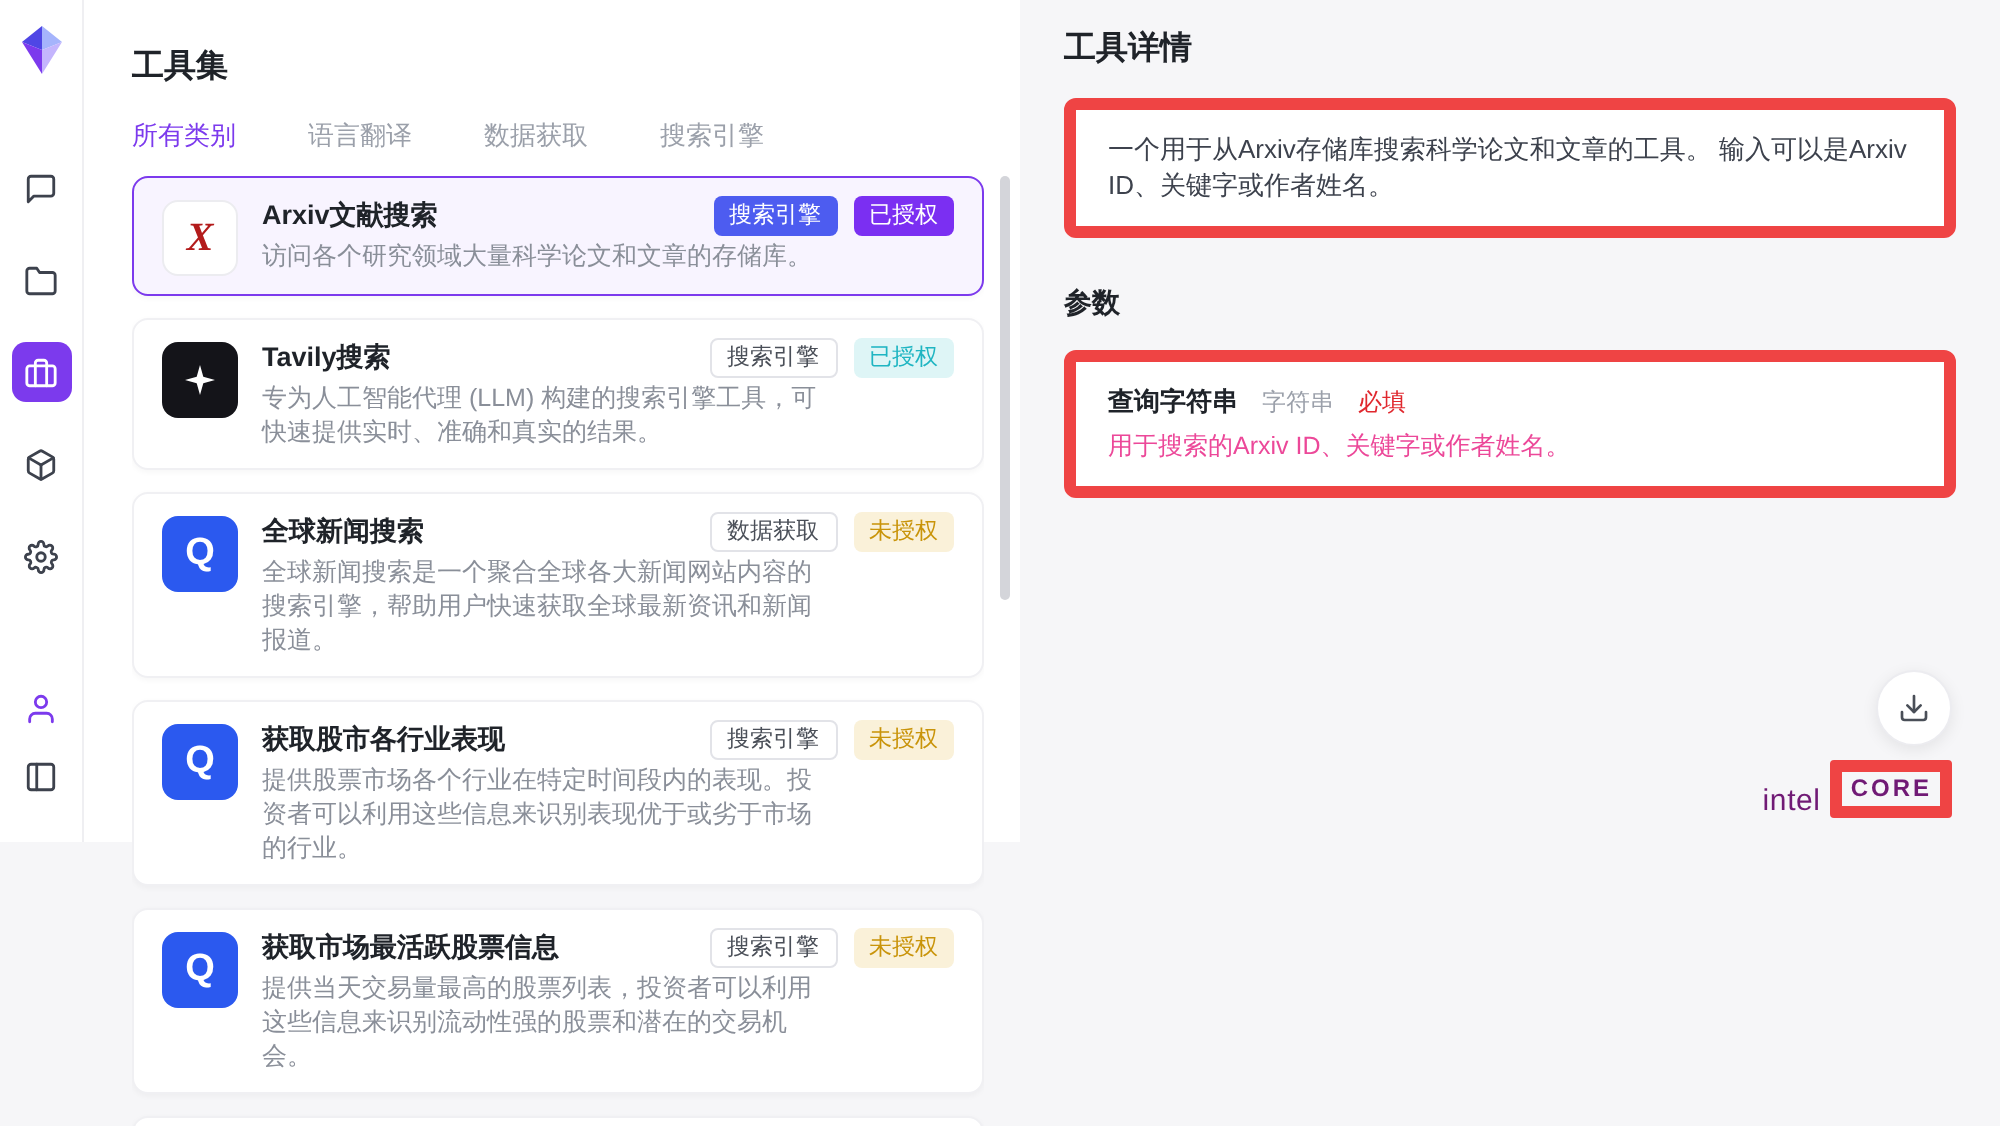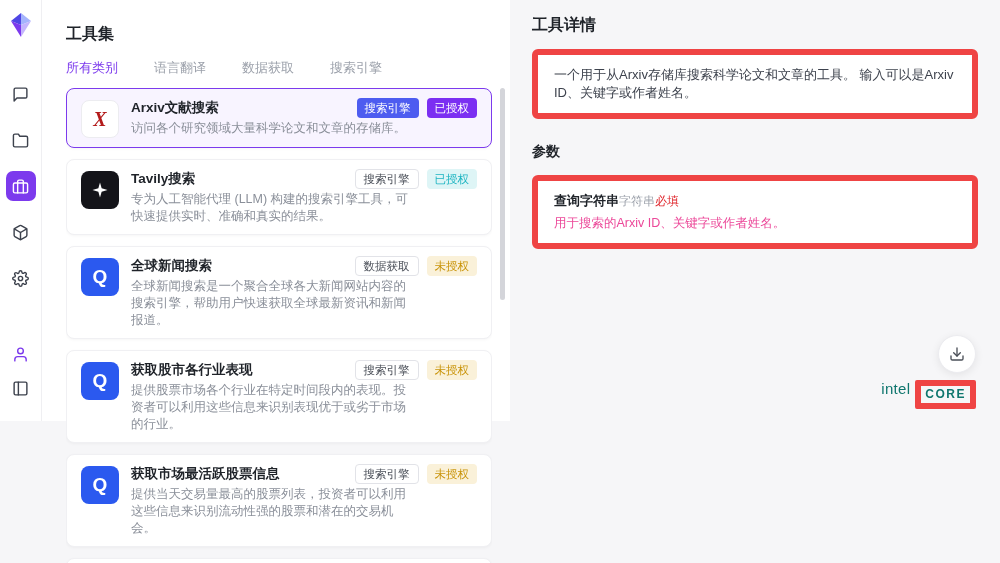--- a/index.html
+++ b/index.html
@@ -71,34 +71,34 @@
   .scroll-thumb { width:5px; height:212px; border-radius:3px; background:#d4d5da; cursor:pointer; }
 
   
   .detail-panel { flex:1; position:relative; padding:15px 22px 0; background:#f6f6f8; }
   .detail-title { font-size:16px; font-weight:bold; line-height:20px; }
   .section-title { font-size:14px; font-weight:bold; margin-top:24px; }
   .panel-card {
     background:#fff; border:6px solid #ef4444; border-radius:6px;
     padding:11px 16px; margin-top:14px; font-size:13px; color:#3d424d; line-height:18px;
   }
-  .param-head { display:flex; align-items:baseline; gap:0; }
+  .param-head { display:flex; align-items:baseline; gap:12px; }
   .param-name { font-weight:bold; font-size:13px; color:#1f2329; }
   .param-type { font-size:12px; color:#9ba0aa; }
   .param-required { font-size:12px; color:var(--required,#e0282e); }
   .param-desc { margin-top:4px; color:#ec4899; font-size:12.5px; }
 
   .fab {
     position:absolute; right:24px; bottom:48px; width:38px; height:38px;
     border-radius:50%; background:#fff; border:1px solid #ececf0;
     box-shadow:0 2px 8px rgba(0,0,0,.08); color:#4a4f58;
     display:flex; align-items:center; justify-content:center; cursor:pointer;
   }
   .fab svg { width:16px; height:16px; }
-  .intel { position:absolute; right:24px; bottom:12px; display:flex; align-items:flex-start; gap:5px; color:#0f766e; }
+  .intel { position:absolute; right:24px; bottom:12px; display:flex; align-items:flex-end; gap:5px; color:#701a75; }
   .intel .i1 { font-size:15px; letter-spacing:.3px; }
   .intel .i2 { font-size:12px; font-weight:bold; letter-spacing:1.5px; border:6px solid #ef4444; padding:1px 4px 2px; border-radius:2px; }
 </style>
 </head>
 <body>
 
 <div class="app">
 
   <aside class="sidebar">
     <div class="logo">

